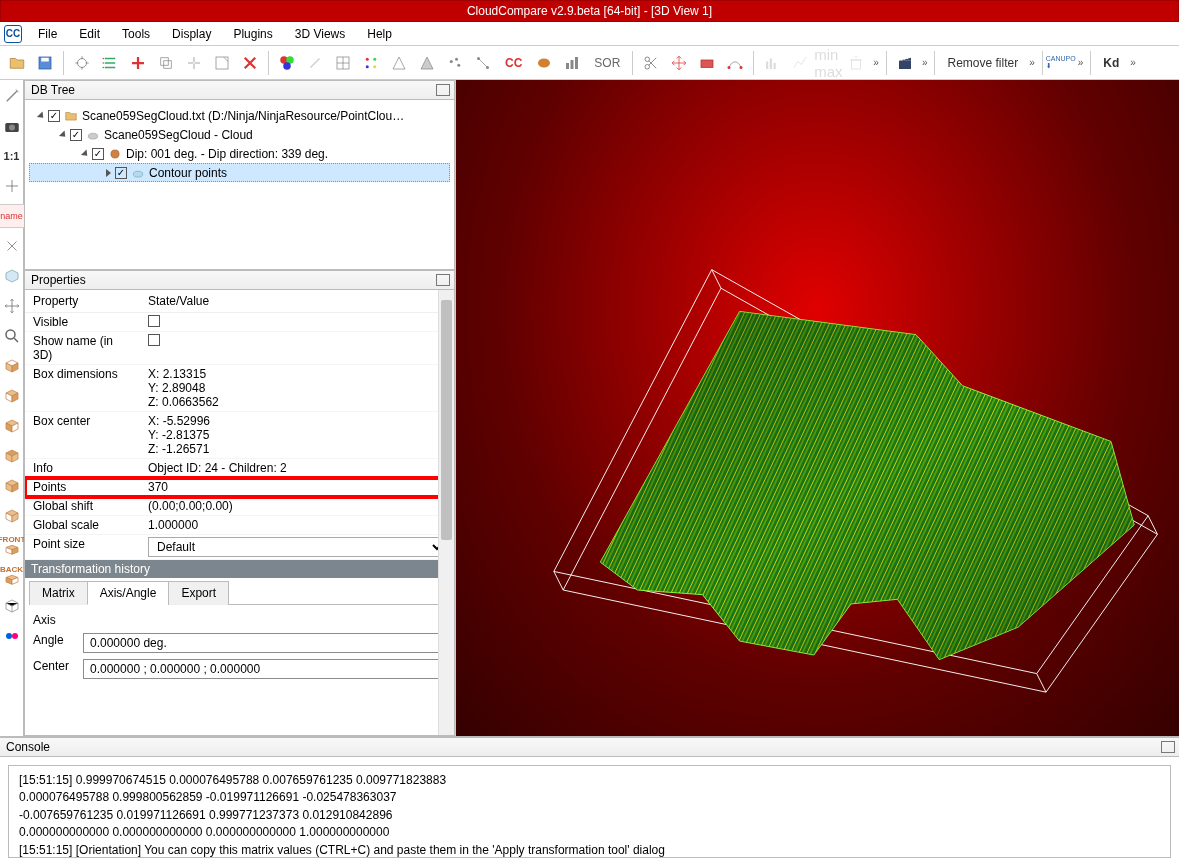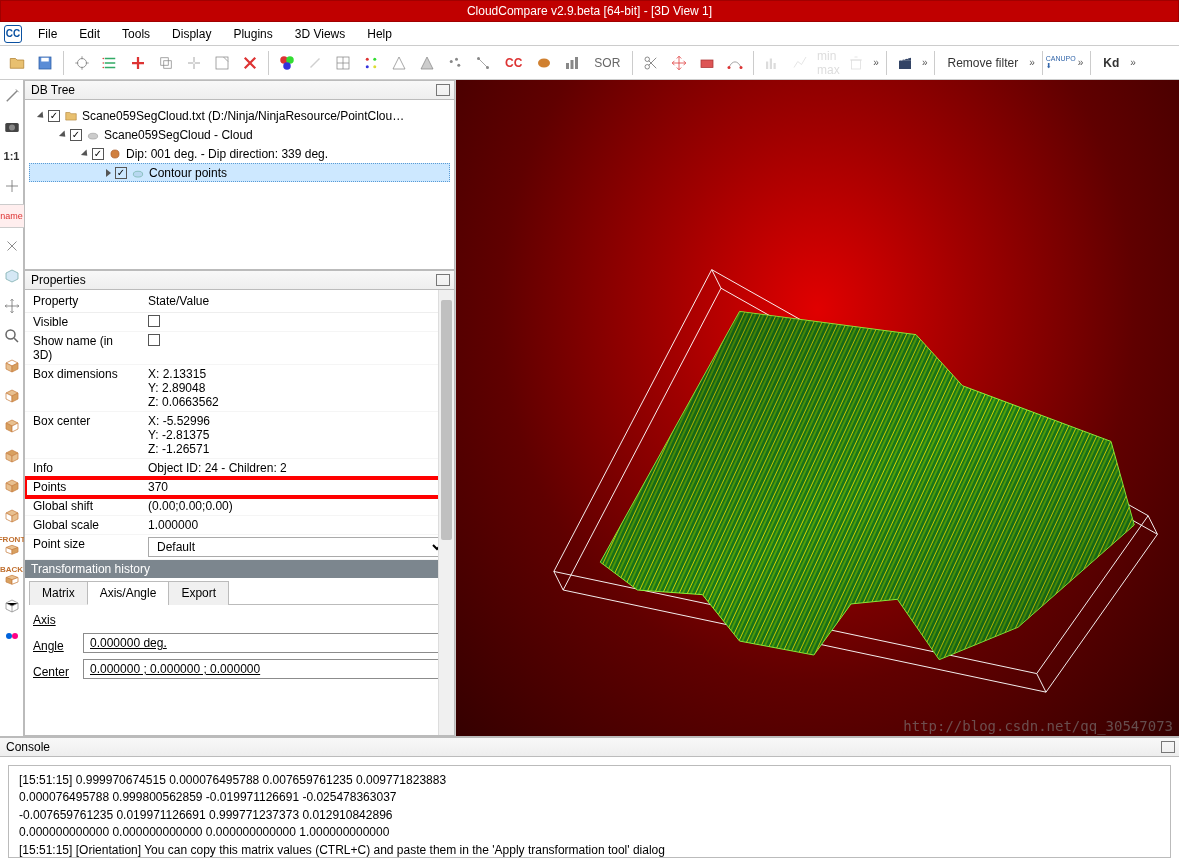--- a/index.html
+++ b/index.html
@@ -44,21 +44,21 @@
 .proptable td.k { width:115px; }
 .redbox { outline:4px solid #f00; outline-offset:-2px;}
 .psel { width:100%; border:1px solid #aaa; height:20px; background:#fff; padding:0 4px;}
 .pscroll { position:absolute; right:0; top:0; bottom:0; width:16px; background:#f0f0f0; border-left:1px solid #ddd;}
 .pscroll .thumb { position:absolute; left:2px; right:2px; top:10px; height:240px; background:#c0c0c0; border-radius:2px;}
 
 .transform-tabs { display:flex; border-bottom:1px solid #bbb; margin:2px 4px 0 4px;}
 .ttab { padding:4px 12px; border:1px solid #bbb; border-bottom:none; background:#f0f0f0; margin-right:-1px; cursor:pointer; position:relative; top:1px;}
 .ttab.active { background:#fff; border-bottom:1px solid #fff;}
 .tform { padding:8px 8px 12px 8px;}
-.tform .frow { display:flex; align-items:flex-end; margin-bottom:6px; gap:6px;text-decoration:underline;}
+.tform .frow { display:flex; align-items:flex-start; margin-bottom:6px; gap:6px;}
 .tform .frow label { width:44px; }
 .tform .frow input { flex:1; border:1px solid #8c8c8c; height:20px; padding:0 6px; background:#fff;}
 .osectiontitle { background:#7c868e; color:#fff; padding:2px 6px; margin:0;}
 
 .viewport { flex:1; background: radial-gradient(ellipse at 50% 35%, #e00000 0%, #a00000 30%, #600000 62%, #350000 100%); position:relative; overflow:hidden;}
 .mesh { position:absolute; left:70px; top:120px; width:650px; height:520px; }
 .watermark { position:absolute; right:6px; bottom:2px; color:rgba(128,128,128,0.6); font-size:14px; font-family:monospace;}
 
 .console { height:130px; border-top:1px solid #bbb; display:flex; flex-direction:column;}
 .console .panel-head { border-left:none; border-right:none;}
@@ -236,21 +236,21 @@
         <rect x="4" y="10" width="3" height="10" fill="#aaa"></rect>
         <rect x="9" y="6" width="3" height="14" fill="#aaa"></rect>
         <rect x="14" y="12" width="3" height="8" fill="#aaa"></rect>
       </svg>
     </div>
   <div class="tool disabled">
       <svg viewBox="0 0 24 24">
         <path d="M4 18l5-8 5 4 6-10" fill="none" stroke="#aaa"></path>
       </svg>
     </div>
-  <div class="tool disabled" style="font-size:12px;color:#aaa;">min<br>max</div>
+  <div class="tool disabled" style="font-size:15px;color:#aaa;">min<br>max</div>
   <div class="tool disabled">
       <svg viewBox="0 0 24 24">
         <rect x="6" y="8" width="12" height="12" fill="none" stroke="#aaa"></rect>
         <path d="M4 8h16M10 4h4" stroke="#aaa"></path>
       </svg>
     </div>
   <span class="more">»</span>
   <div class="toolsep"></div>
   <div class="tool">
       <svg viewBox="0 0 24 24">
@@ -565,21 +565,20 @@
                L 655 350
                L 530 460
                L 445 495
                L 400 430
                L 350 435
                L 310 490
                L 230 475
                L 190 425
                L 120 420 Z" fill="url(#shade)"></path>
     </svg>
-    <div class="watermark">http://blog.csdn.net/qq_30547073</div>
   </div>
 </div>
 
 <div class="console">
   <div class="panel-head">
     <span>Console</span>
     <div class="restore"></div>
   </div>
   <div class="console-body" id="consolebody">
       <div>[15:51:15] 0.999970674515 0.000076495788 0.007659761235 0.009771823883</div>

